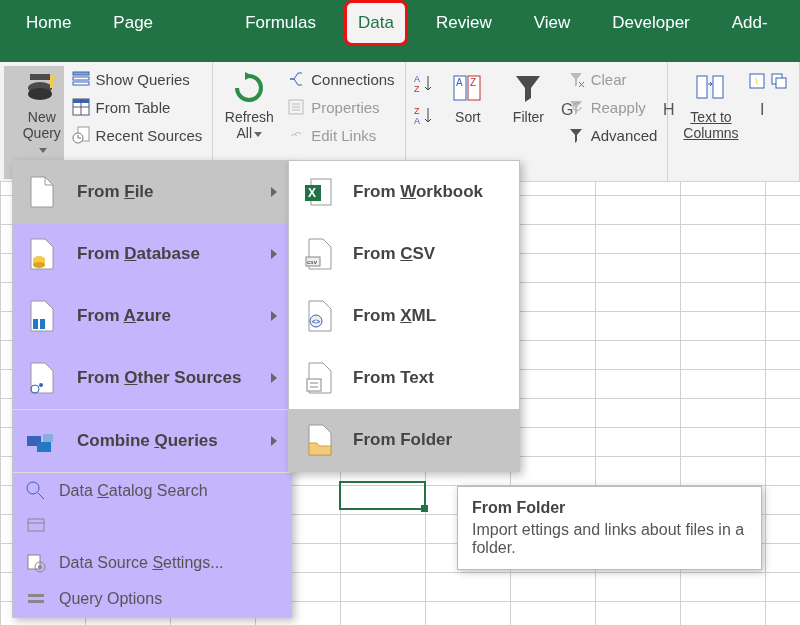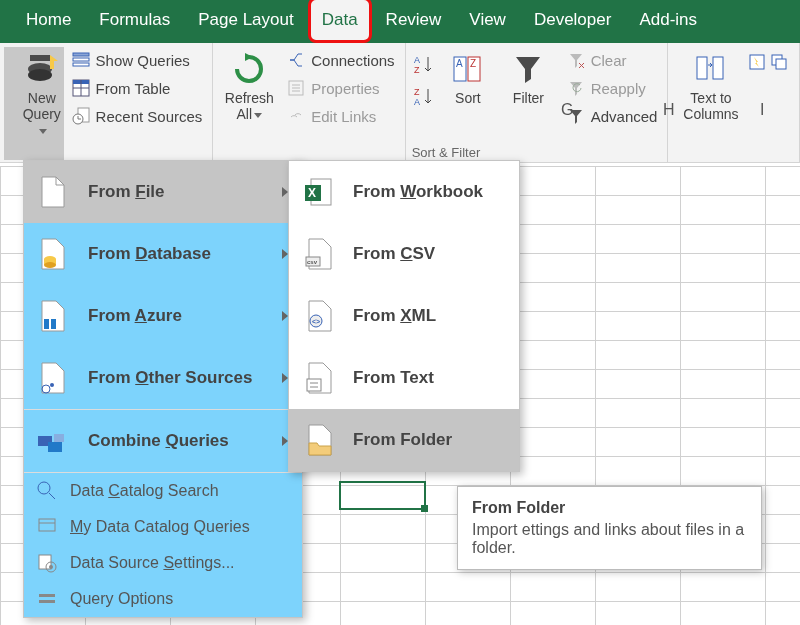--- a/index.html
+++ b/index.html
@@ -9,26 +9,27 @@
     color: #333;
     background: #fff;
     width: 800px;
     height: 625px;
     overflow: hidden;
     position: relative;
   }
   
   .ribbon-tabs {
     background: #217346;
-    height: 43px;
+    height: 62px;
     display: flex;
-    align-items: flex-end;
+    align-items: flex-start;
     color: #fff;
     padding-left: 12px;
     font-size: 17px;
+    gap: 14px;
   }
   .ribbon-tabs .tab {
     padding: 0 14px;
     height: 46px;
     line-height: 46px;
     cursor: pointer;
   }
   .ribbon-tabs .tab.active {
     background: #f3f3f3;
     color: #217346;
@@ -103,23 +104,23 @@
     border:2px solid #217346;
     left:339px; top:315px;
   }
   .activecell::after{
     content:""; position:absolute; right:-4px; bottom:-4px; width:7px;height:7px;
     background:#217346;
   }
   
   .menu1 {
     position:absolute;
-    left:23px; top:160px;
+    left:12px; top:160px;
     width:280px;
-    background:#7dd3fc;
+    background:#c4b5fd;
     border:1px solid #c4c4c4;
     box-shadow:3px 3px 8px rgba(0,0,0,.25);
     z-index:5;
   }
   .m1item {
     display:flex; align-items:center;
     height:62px; padding:0 12px;
     font-size:17px; font-weight:600; color:#444;
     cursor:pointer; position:relative;
   }
@@ -161,22 +162,22 @@
   
   .collabel { position:absolute; top:101px; font-size:16px; color:#555; z-index:2;}
   svg{display:block;}
   u.acc{text-decoration:underline;}
 </style>
 </head>
 <body>
 
 <div class="ribbon-tabs">
   <div class="tab">Home</div>
+  <div class="tab">Page Layout</div>
   <div class="tab">Formulas</div>
-  <div class="tab">Page Layout</div>
   <div class="tab active">Data</div>
   <div class="tab">Review</div>
   <div class="tab">View</div>
   <div class="tab">Developer</div>
   <div class="tab">Add-ins</div>
 </div>
 
 <div class="ribbon-cmds">
 
   <div class="rgroup" style="padding-left:4px;">
@@ -336,21 +337,21 @@
             </span>
           <span>Advanced</span>
         </div>
       </div>
     </div>
     <div class="caption">Sort &amp; Filter</div>
   </div>
 
   <div class="rgroup">
     <div class="body">
-      <div class="bigbtn" style="width:74px;">
+      <div class="bigbtn" style="width:74px;text-decoration:underline;">
         <span class="ico">
             <svg viewBox="0 0 36 36">
               <rect x="4" y="6" width="10" height="22" fill="#fff" stroke="#3963b5"></rect>
               <rect x="20" y="6" width="10" height="22" fill="#fff" stroke="#3963b5"></rect>
               <path d="M15 14 h4 M17 12 l2 2 -2 2" stroke="#3963b5" fill="none"></path>
             </svg>
           </span>
         <span><span>Text to</span><br><span>Columns</span></span>
       </div>
       <div style="display:flex; flex-wrap:wrap; width:46px; gap:4px; padding-top:6px;">
@@ -447,21 +448,20 @@
       </span>
     <span>Data <u class="acc">C</u>atalog Search</span>
   </div>
   <div class="m1small">
     <span class="ico">
         <svg viewBox="0 0 22 22">
           <rect x="3" y="3" width="16" height="12" fill="none" stroke="#888"></rect>
           <line x1="3" y1="7" x2="19" y2="7" stroke="#888"></line>
         </svg>
       </span>
-    <span><u class="acc">M</u>y Data Catalog Queries</span>
   </div>
   <div class="m1small">
     <span class="ico">
         <svg viewBox="0 0 22 22">
           <rect x="3" y="3" width="12" height="14" fill="#fff" stroke="#888"></rect>
           <circle cx="15" cy="15" r="5" fill="none" stroke="#888"></circle>
           <circle cx="15" cy="15" r="2" fill="#888"></circle>
         </svg>
       </span>
     <span>Data Source <u class="acc">S</u>ettings...</span>

